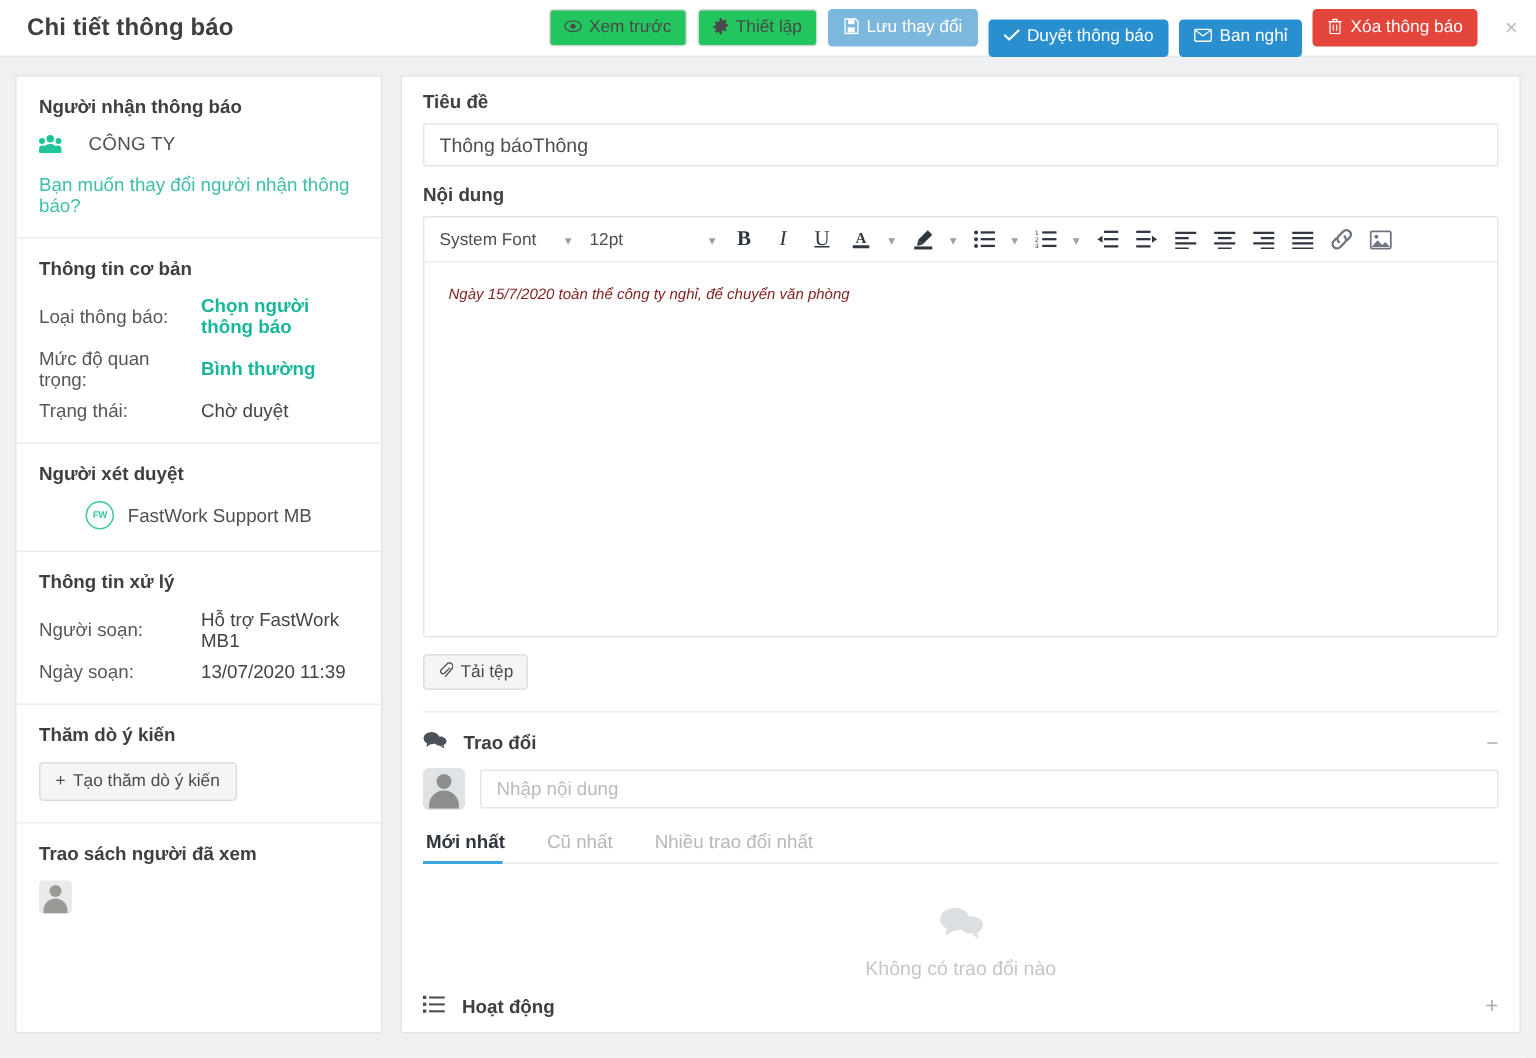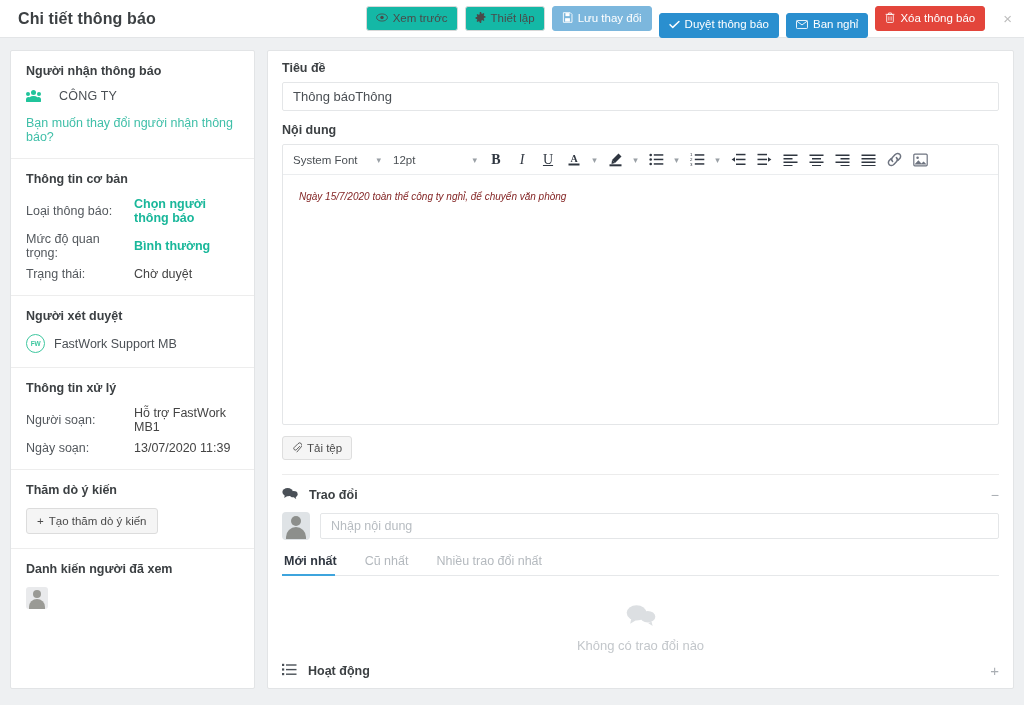--- a/index.html
+++ b/index.html
@@ -42,21 +42,21 @@
     padding: 0 9px;
     border-radius: 3px;
     font-size: 11.5px;
     line-height: 1;
     white-space: nowrap;
     cursor: pointer;
     border: 1px solid transparent;
     user-select: none;
   }
   .btn-default {
-    background: #14b8a6;
+    background: #22c55e;
     border-color: #d8d8d8;
     color: #4a4a4a;
     text-align: center;
   }
   .btn-light-blue {
     background: #7cb7dd;
     border-color: #7cb7dd;
     color: #ffffff;
   }
   .btn-blue {
@@ -157,21 +157,21 @@
     display: block;
   }
   .users-ic i.h1 { width: 5px; height: 5px; left: 5px; top: 0; }
   .users-ic i.h2 { width: 4px; height: 4px; left: 0px;  top: 2px; }
   .users-ic i.h3 { width: 4px; height: 4px; left: 11px; top: 2px; }
   .users-ic i.b1 { width: 9px; height: 6px; left: 3px; top: 6px; border-radius: 4px 4px 1px 1px; }
   .users-ic i.b2 { width: 5px; height: 5px; left: 0;   top: 7px; border-radius: 3px 3px 1px 1px; }
   .users-ic i.b3 { width: 5px; height: 5px; left: 10px; top: 7px; border-radius: 3px 3px 1px 1px; }
   .recipient-name { font-size: 12.5px; color: #4b5055; letter-spacing: .2px; }
 
-  .approver-row { display: flex; align-items: center; gap: 9px; }
+  .approver-row { display: flex; align-items: center; gap: 9px; justify-content: center; }
   .fw-avatar {
     width: 19px; height: 19px;
     border-radius: 50%;
     border: 1.5px solid #3ec79f;
     background: #fff;
     color: #3ec79f;
     font-size: 6.5px;
     font-weight: bold;
     display: flex;
     align-items: center;
@@ -566,21 +566,21 @@
 
     <div class="sb-block">
       <div class="sb-title">Thăm dò ý kiến</div>
       <div class="btn-poll">
         <span>+</span>
         <span>Tạo thăm dò ý kiến</span>
       </div>
     </div>
 
     <div class="sb-block last">
-      <div class="sb-title">Danh kiến người đã xem</div>
+      <div class="sb-title">Trao sách người đã xem</div>
       <div class="viewer-avatar">
         <span class="head"></span>
           <span class="shoulders"></span>
       </div>
     </div>
   </div>
 
   <div class="main">
 
     <div class="field-label">Tiêu đề</div>

